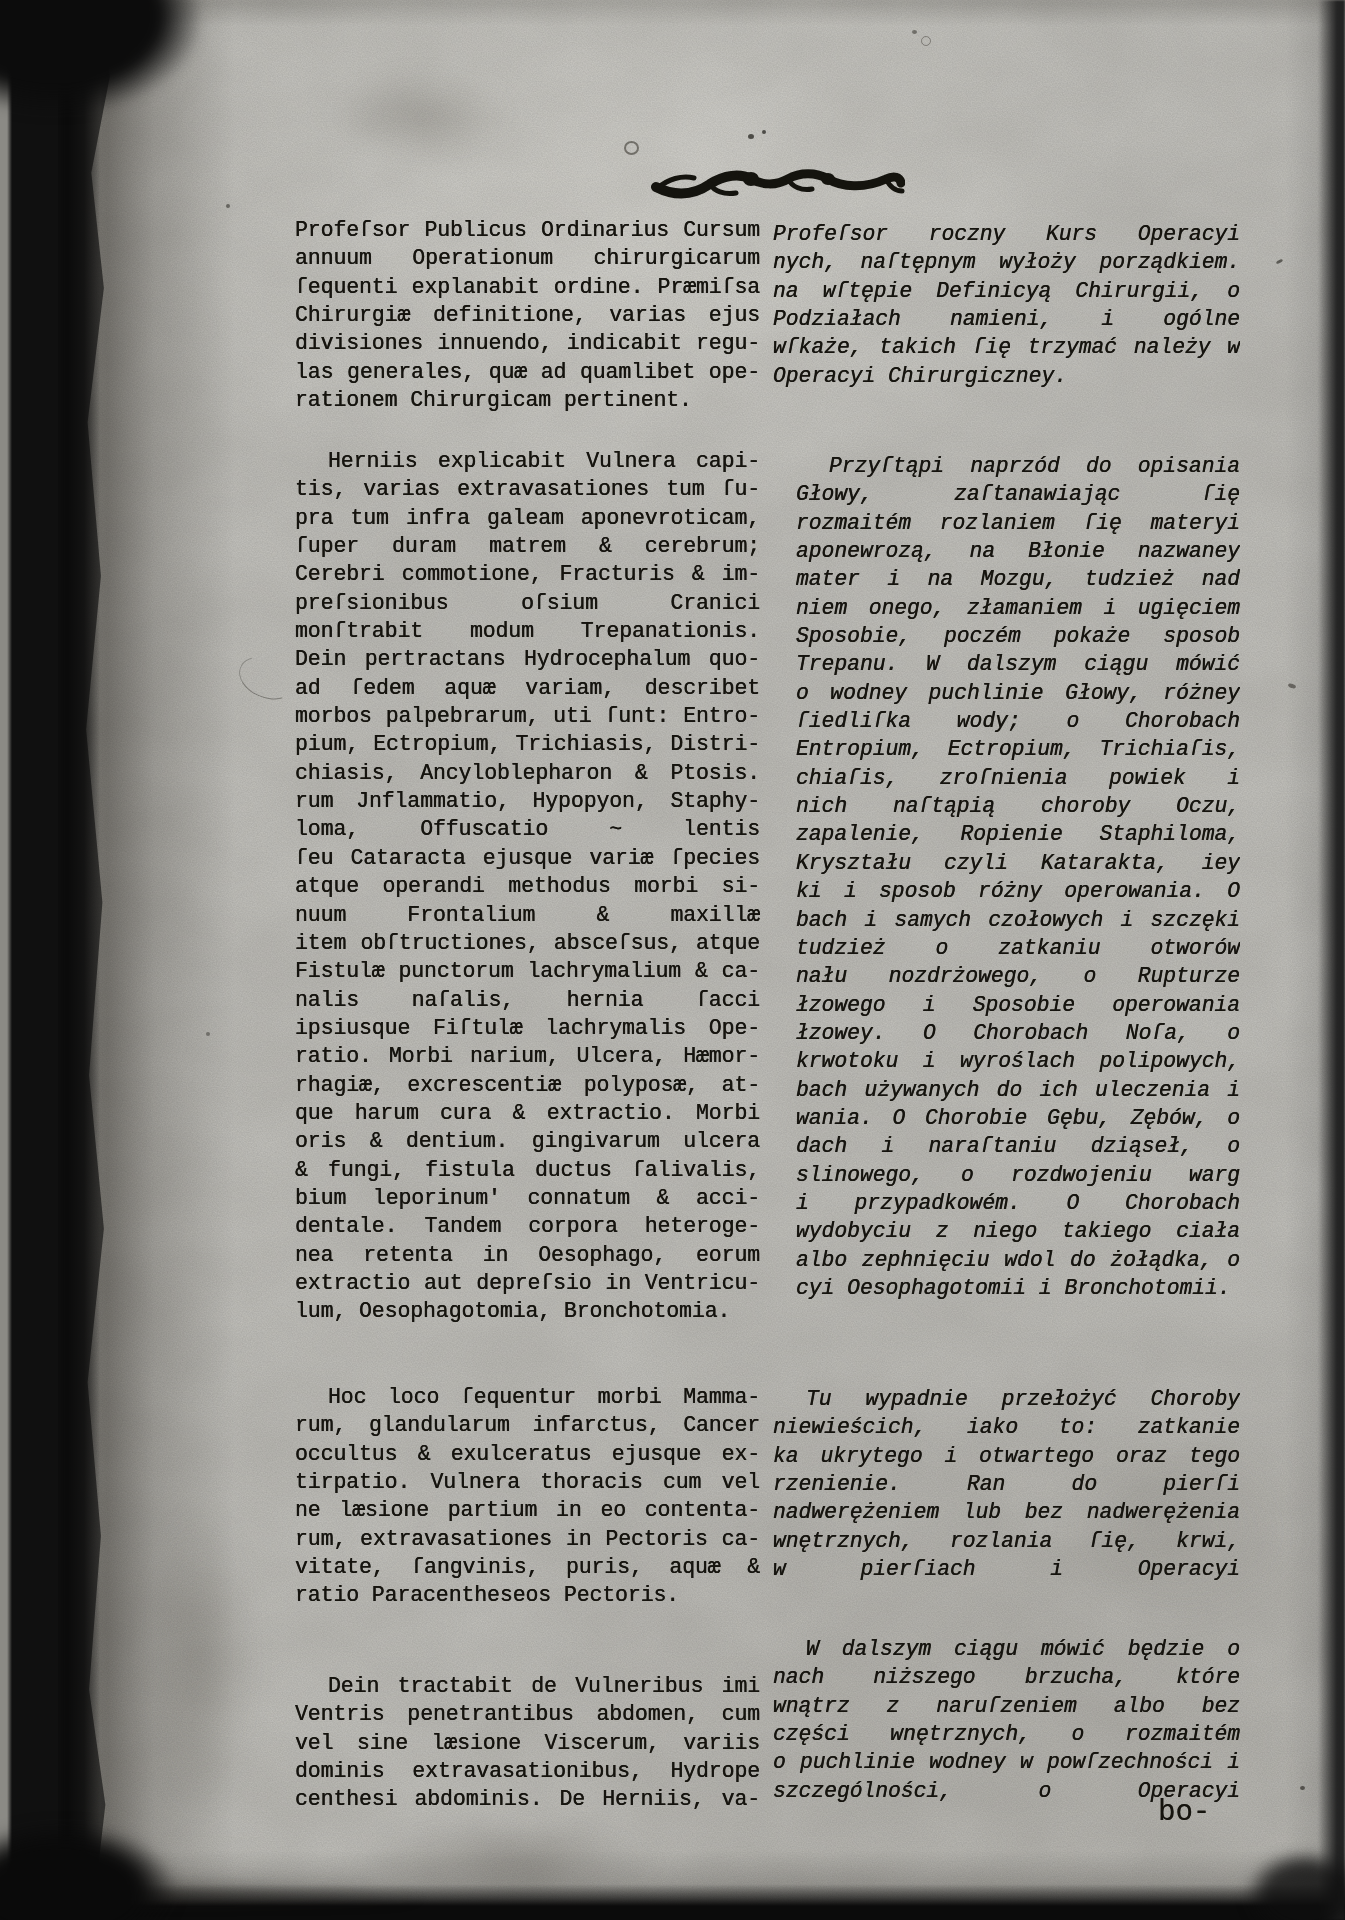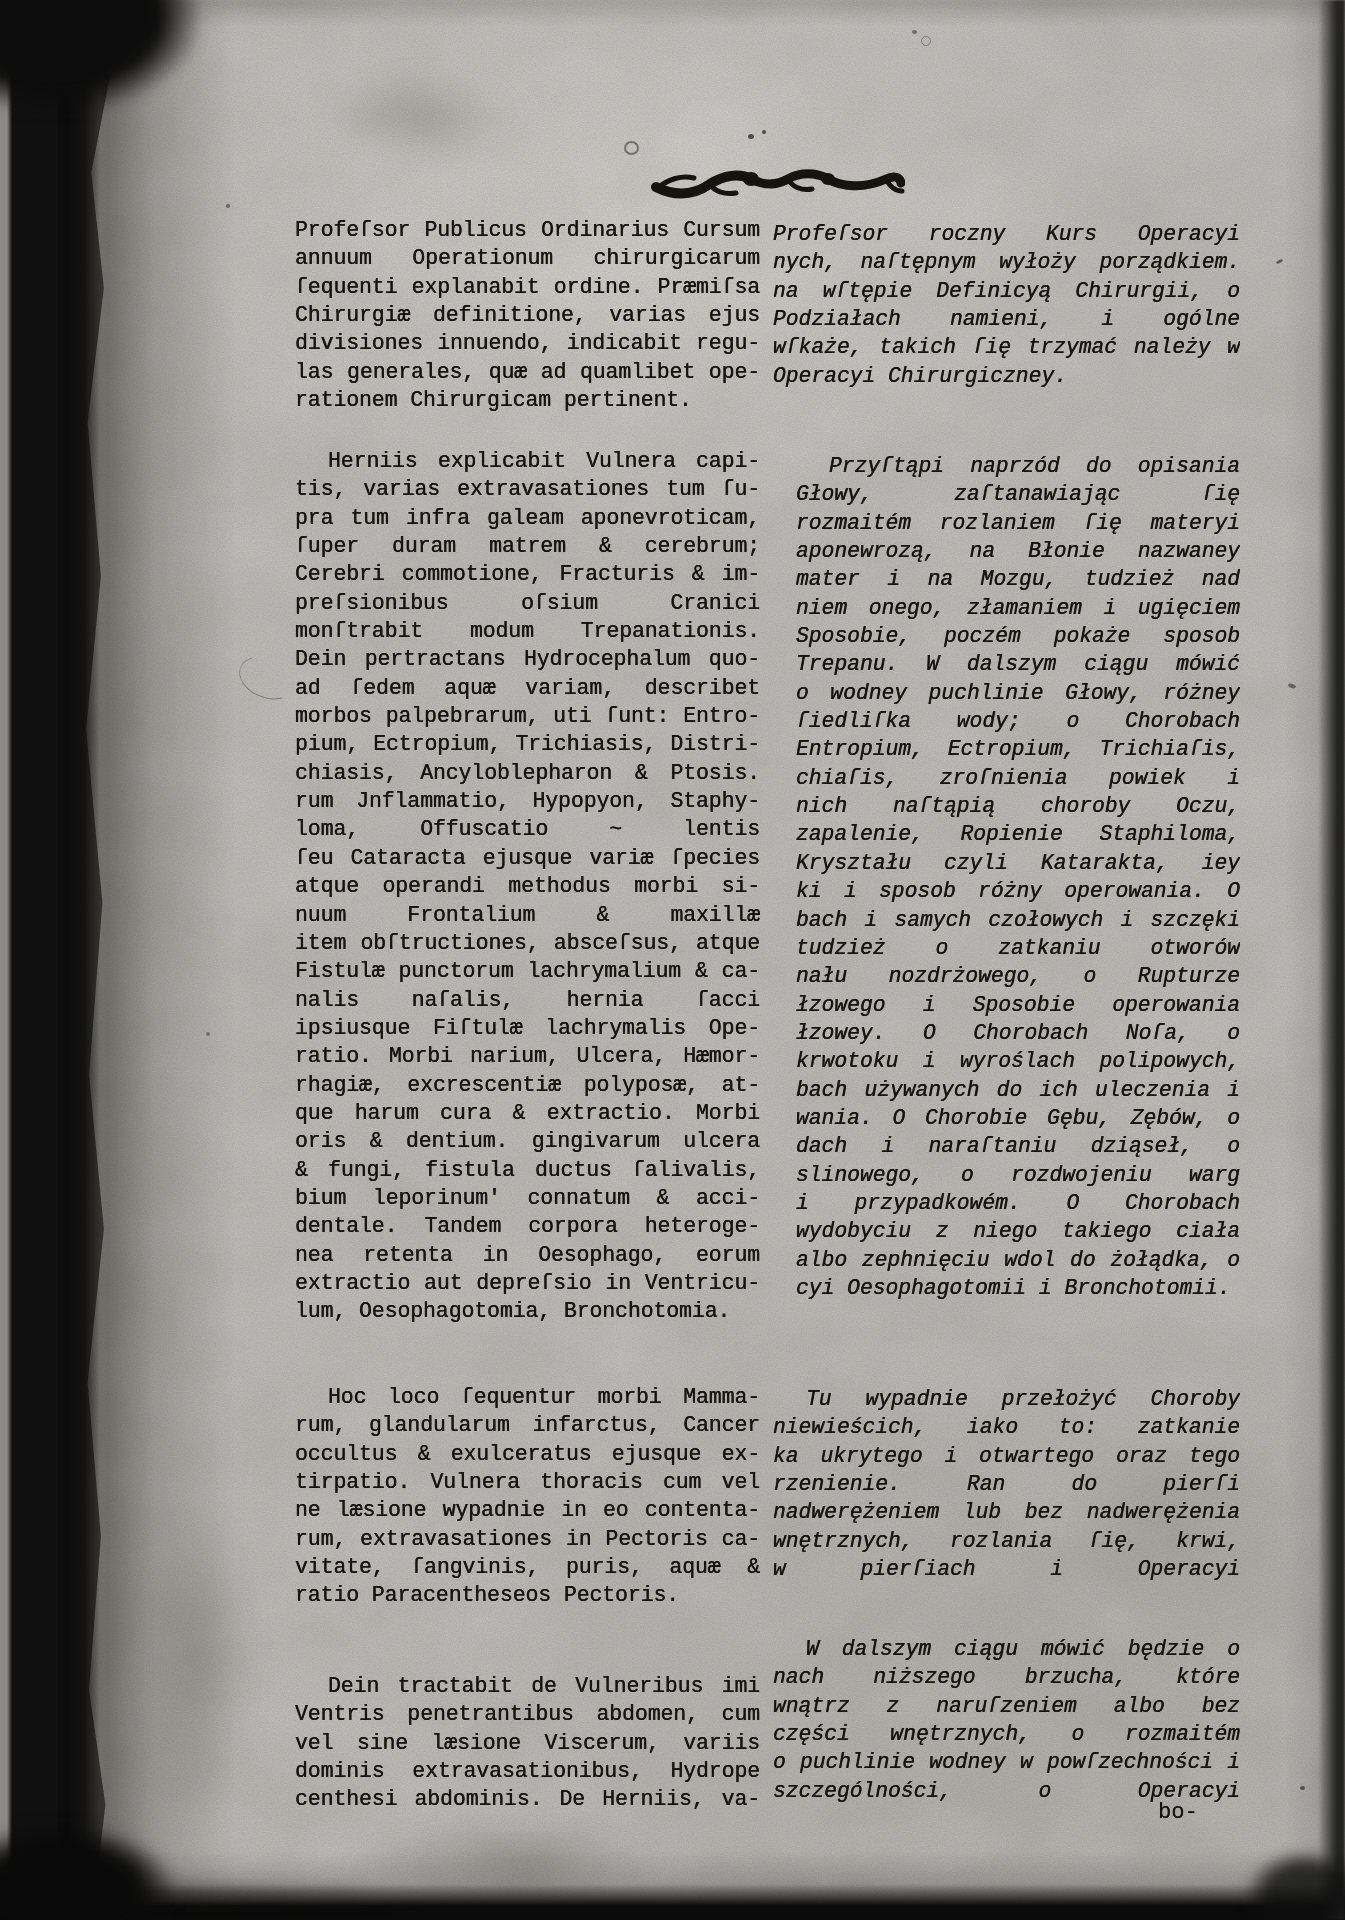--- a/index.html
+++ b/index.html
@@ -23,21 +23,21 @@
   .par { position:absolute; left:0; right:0; }
   .line {
     line-height:28.35px; height:28.35px; overflow:hidden;
     text-align:justify; text-align-last:justify;
     text-shadow:0.3px 0.4px 0.6px rgba(24,22,18,0.85), -0.2px 0 0.4px rgba(24,22,18,0.45);
   }
   .line.end { text-align-last:left; }
   .par:not(.noindent) .line:first-child { text-indent:33px; }
   .catchword {
     position:absolute; left:1158px; top:1799px; z-index:2;
-    font-size:22px; line-height:28px;
+    font-size:29px; line-height:28px;
     text-shadow:0.3px 0.4px 0.6px rgba(24,22,18,0.85);
   }
   
   .ornament { position:absolute; left:650px; top:166px; z-index:2; }
   
   .fx { position:absolute; pointer-events:none; }
   .grain { left:0; top:0; z-index:5; mix-blend-mode:multiply; }
   .edge-left { left:0; top:0; width:100px; height:100%; z-index:6;
     background:linear-gradient(90deg,#8b8a85 0 7px,#101010 12px 68px,rgba(16,16,16,0.78) 84px,rgba(16,16,16,0) 100%); }
   .edge-left-rough { left:58px; top:0; width:74px; height:100%; z-index:6;
@@ -141,21 +141,21 @@
         <div class="line">dentale. Tandem corpora heteroge-</div>
         <div class="line">nea retenta in Oesophago, eorum</div>
         <div class="line">extractio aut depreſsio in Ventricu-</div>
         <div class="line end">lum, Oesophagotomia, Bronchotomia.</div>
       </div>
       <div class="par" style="top: 1167px;">
         <div class="line">Hoc loco ſequentur morbi Mamma-</div>
         <div class="line">rum, glandularum infarctus, Cancer</div>
         <div class="line">occultus &amp; exulceratus ejusque ex-</div>
         <div class="line">tirpatio. Vulnera thoracis cum vel si-</div>
-        <div class="line">ne læsione wypadnie in eo contenta-</div>
+        <div class="line">ne læsione partium in eo contenta-</div>
         <div class="line">rum, extravasationes in Pectoris ca-</div>
         <div class="line">vitate, ſangvinis, puris, aquæ &amp; ope-</div>
         <div class="line end">ratio Paracentheseos Pectoris.</div>
       </div>
       <div class="par" style="top: 1456px;">
         <div class="line">Dein tractabit de Vulneribus imi</div>
         <div class="line">Ventris penetrantibus abdomen, cum</div>
         <div class="line">vel sine læsione Viscerum, variis ab-</div>
         <div class="line">dominis extravasationibus, Hydrope</div>
         <div class="line">centhesi abdominis. De Herniis, va-</div>

